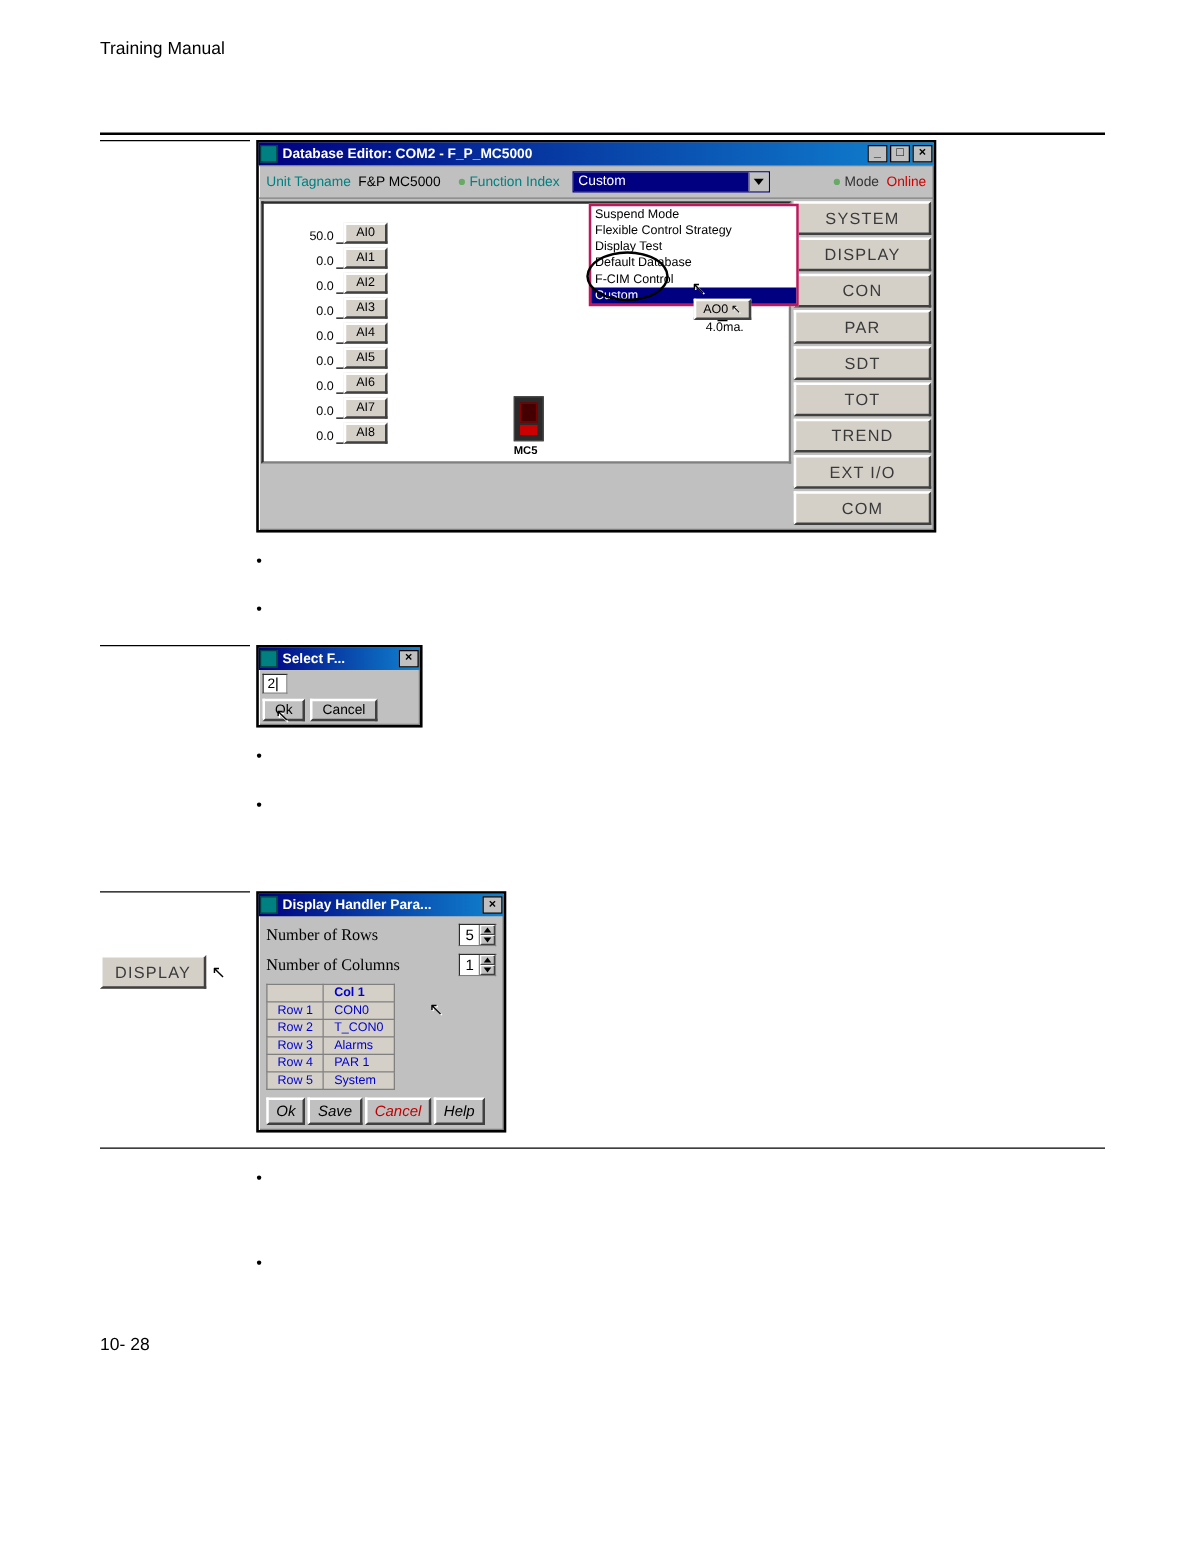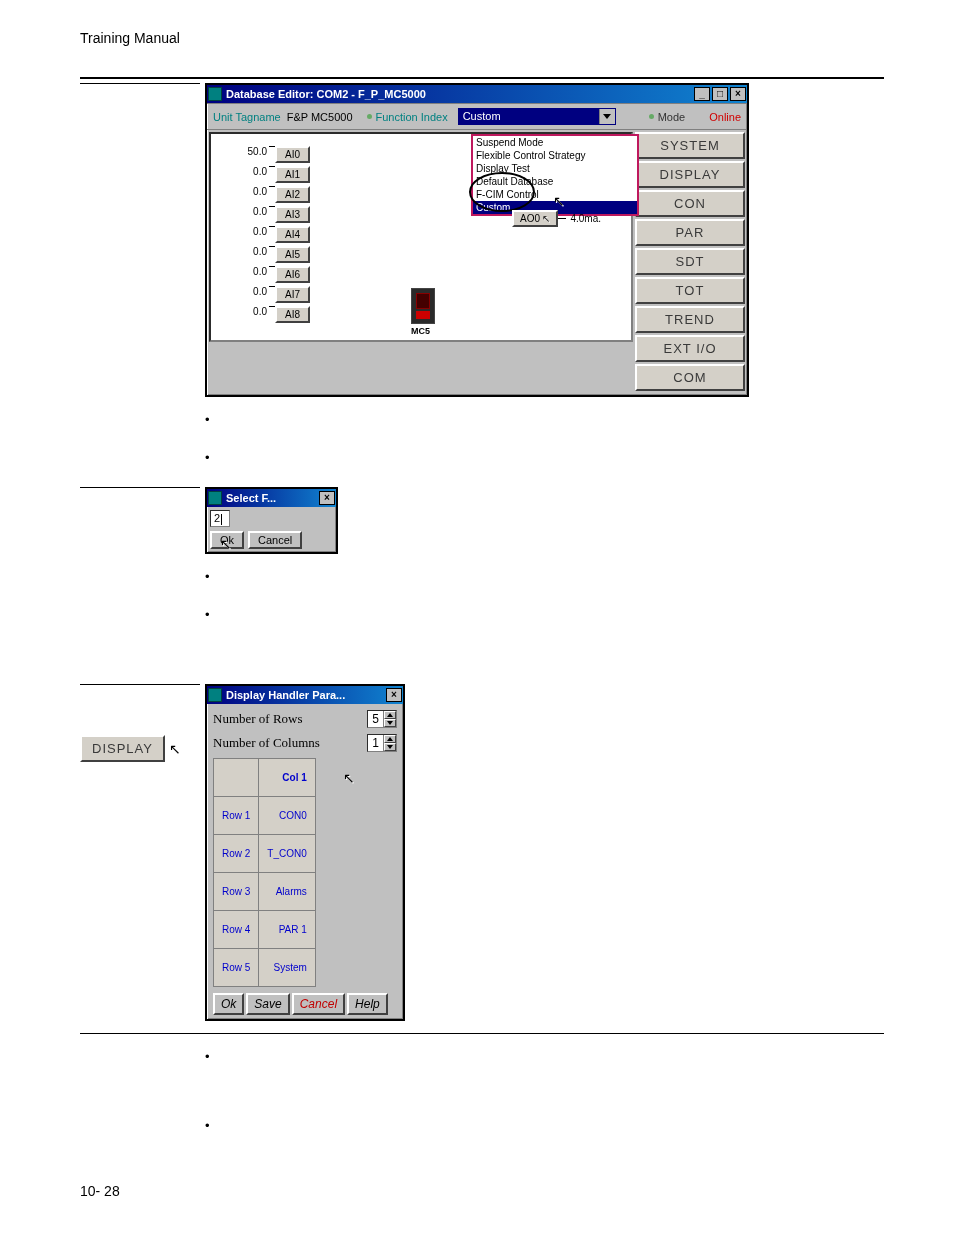--- a/index.html
+++ b/index.html
@@ -3,21 +3,21 @@
 <meta charset="utf-8">
 <style>
   * { box-sizing: border-box; }
   body {
     margin: 0; padding: 0; background: #fff;
     font-family: Arial, Helvetica, sans-serif;
     font-size: 13px; color: #000;
     width: 954px;
   }
   .page { padding: 30px 70px 40px 80px; }
-  .header { font-size: 14px; margin-bottom: 31px; }
+  .header { font-size: 14px; margin-bottom: 60px; }
   .hr-thick { border: none; border-top: 2px solid #000; margin: 0 0 4px 0; }
   .clearfix::after { content: ""; display: table; clear: both; }
 
   .left-col { float: left; width: 120px; min-height: 1px; }
   .right-col { margin-left: 125px; }
 
   
   .section-divider-wrap { clear: both; margin-top: 12px; margin-bottom: 0; }
   .small-rule { width: 120px; border: none; border-top: 1px solid #000; margin: 0; }
 
@@ -67,21 +67,21 @@
   .combo .ctext { background: #000080; color: #fff; padding: 1px 4px; min-width: 140px; }
   .combo .carrow {
     width: 16px; background: #c0c0c0;
     border-left: 1px solid #808080;
     display: inline-flex; align-items: center; justify-content: center;
   }
   .combo .carrow::after {
     content: ""; border-left: 4px solid transparent; border-right: 4px solid transparent;
     border-top: 5px solid #000;
   }
-  .mode-online { color: #d00000; margin-left: 24px; }
+  .mode-online { color: #d00000; margin-left: 6px; }
 
   .dbe-body { display: flex; }
   .dbe-canvas {
     flex: 1; background: #fff;
     border: 2px inset #808080;
     margin: 2px;
     position: relative; height: 210px;
   }
   .dbe-side {
     width: 110px; margin: 2px 2px 2px 0;
@@ -89,21 +89,21 @@
   }
   .side-btn {
     background: #d4d0c8;
     border: 2px solid #fff; border-right-color: #404040; border-bottom-color: #404040;
     text-align: center; padding: 4px 0; margin-bottom: 2px;
     font-family: Arial; font-size: 13px; color: #3a3a3a; letter-spacing: 1px;
   }
 
   
   .ai-rows { position: absolute; top: 12px; left: 22px; }
-  .ai-row { display: flex; align-items: flex-start; height: 20px; }
+  .ai-row { display: flex; align-items: flex-end; height: 20px; }
   .ai-val { width: 34px; text-align: right; margin-right: 2px; font-size: 10px; }
   .ai-tick { width: 6px; border-top: 1px solid #000; }
   .ai-box {
     border: 2px solid #fff; border-right-color: #404040; border-bottom-color: #404040;
     background: #d4d0c8; padding: 1px 8px; font-size: 10px; min-width: 30px; text-align: center;
   }
 
   
   .dropdown {
     position: absolute; top: 0; left: 260px; width: 168px;
@@ -113,21 +113,21 @@
   .dropdown .opt.sel { background: #000080; color: #fff; }
 
   
   .circle-anno {
     position: absolute; top: 38px; left: 258px; width: 66px; height: 40px;
     border: 2px solid #000; border-radius: 50%;
     pointer-events: none;
   }
 
   
-  .ao-wrap { position: absolute; top: 76px; right: 30px; display: flex; align-items: center; }
+  .ao-wrap { position: absolute; top: 76px; right: 30px; display: flex; align-items: center; flex-direction: column; }
   .ao-wrap .ao-box {
     border: 2px solid #fff; border-right-color: #404040; border-bottom-color: #404040;
     background: #d4d0c8; padding: 1px 6px; font-size: 10px;
   }
   .ao-wrap .ao-tick { width: 8px; border-top: 1px solid #000; }
   .ao-wrap .ao-val { font-size: 10px; margin-left: 4px; }
 
   
   .mc5 {
     position: absolute; bottom: 4px; left: 200px; text-align: left;
@@ -174,21 +174,21 @@
     display: inline-flex; align-items: stretch; border: 1px inset #808080; background: #fff; height: 18px;
   }
   .spin .sval { padding: 1px 4px; font-size: 12px; min-width: 14px; }
   .spin .arrows { width: 13px; display: flex; flex-direction: column; border-left: 1px solid #808080; }
   .spin .ar { flex: 1; background: #c0c0c0; border: 1px solid #fff; border-right-color: #404040; border-bottom-color: #404040; display: flex; align-items: center; justify-content: center; }
   .spin .ar.up::after { content: ""; border-left: 3px solid transparent; border-right: 3px solid transparent; border-bottom: 4px solid #000; }
   .spin .ar.dn::after { content: ""; border-left: 3px solid transparent; border-right: 3px solid transparent; border-top: 4px solid #000; }
 
   .dhp table { border-collapse: collapse; margin-top: 2px; }
   .dhp th, .dhp td {
-    border: 1px solid #808080; font-size: 10px; padding: 13px 8px; text-align: right;
+    border: 1px solid #808080; font-size: 10px; padding: 1px 8px; text-align: left;
     background: #d4d0c8;
   }
   .dhp td.blue, .dhp th.blue { color: #0000cc; }
   .dhp .table-wrap { position: relative; }
   .dhp .tbl-cursor { position: absolute; top: 13px; left: 130px; }
 
   .dhp .btns { margin-top: 6px; display: flex; gap: 2px; }
   .dhp .btns .btn95 { font-style: italic; font-family: Arial; font-size: 12px; padding: 2px 6px; }
   .dhp .btns .cancel { color: #c00000; }
 

